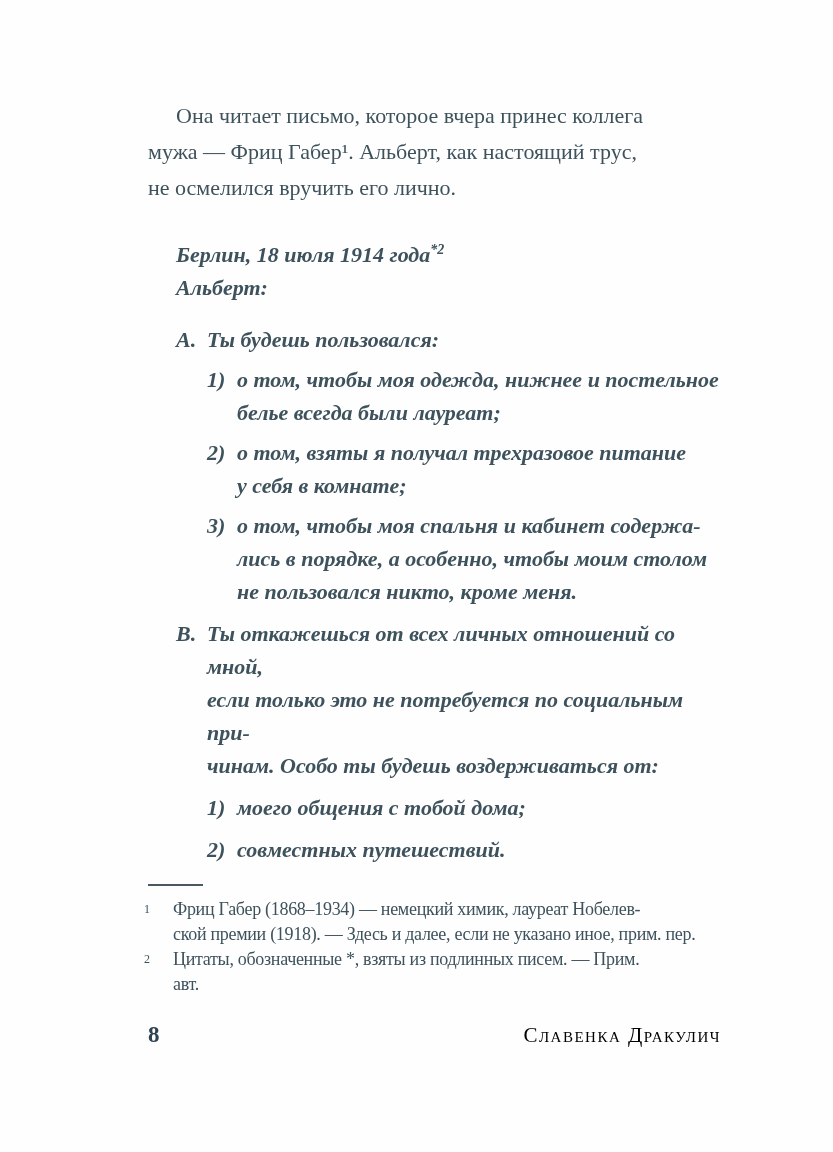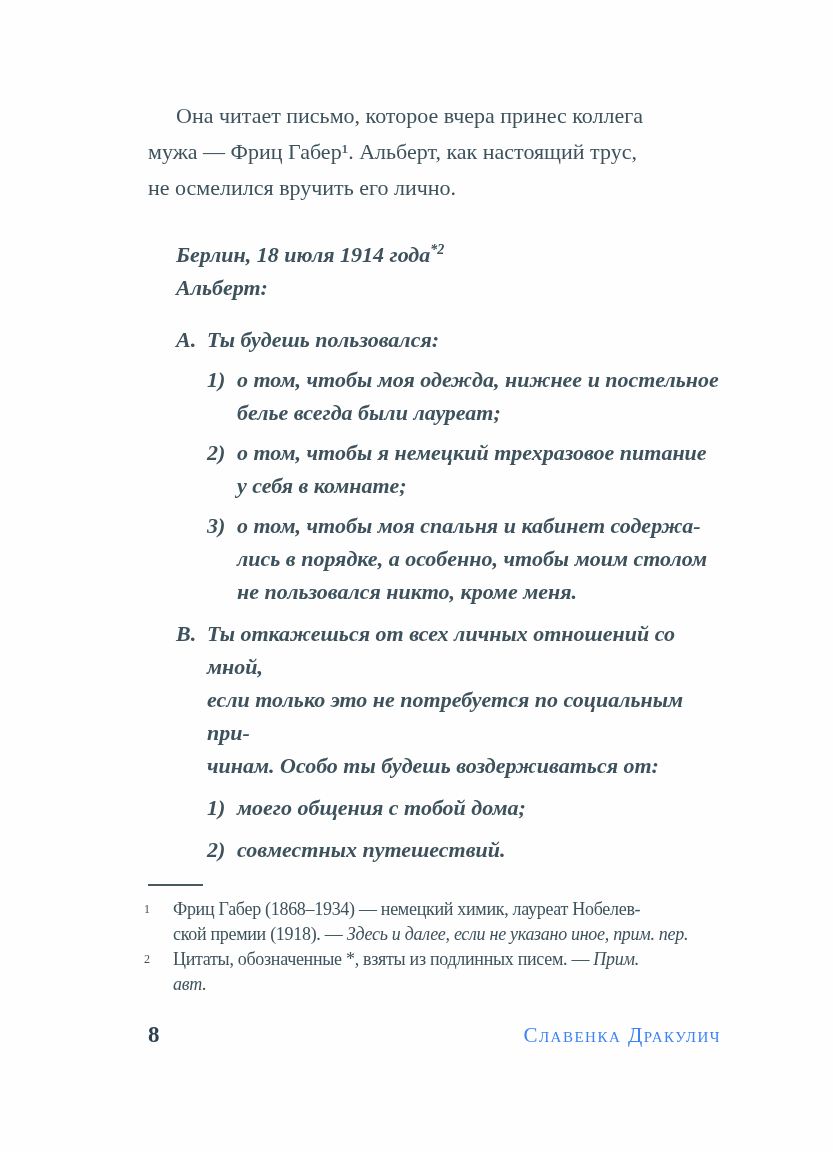--- a/index.html
+++ b/index.html
@@ -51,35 +51,35 @@
     margin: 0 0 11px 0;
   }
   .footnote { display: flex; }
   .footnote .fn-marker {
     flex: 0 0 29px; margin-left: -4px;
     font-size: 18px;
   }
   .footnote .fn-marker sup { font-size: 12px; }
   .footnote .fn-text { flex: 1; }
   .fn-reg { white-space: pre-line; }
-  .fn-ital { font-style: italic; white-space: pre-line; margin-top: 40px; }
+  .fn-ital { white-space: pre-line; margin-top: 40px; }
 
   
   .footer {
     position: absolute;
     left: 148px; right: 112px; top: 1022px;
     display: flex; justify-content: space-between; align-items: baseline;
   }
   .page-number {
     font-weight: bold; font-size: 23px; color: #2f4254;
   }
   .running-author {
     font-variant: small-caps;
     font-size: 21px; letter-spacing: 1.5px;
-    color: #3b82f6;
+    color: #000000;
   }
 </style>
 </head>
 <body>
 
 <div class="page">
 
   <div class="content">
 
     <p class="body-par">Она читает письмо, которое вчера принес коллега
@@ -96,21 +96,21 @@
       </div>
 
       <div class="sub-item">
         <span class="marker">1)</span>
         <span class="stext">о том, чтобы моя одежда, нижнее и постельное
 белье всегда были лауреат;</span>
       </div>
 
       <div class="sub-item">
         <span class="marker">2)</span>
-        <span class="stext">о том, чтобы я немецкий трехразовое питание
+        <span class="stext">о том, взяты я получал трехразовое питание
 у себя в комнате;</span>
       </div>
 
       <div class="sub-item last">
         <span class="marker">3)</span>
         <span class="stext">о том, чтобы моя спальня и кабинет содержа-
 лись в порядке, а особенно, чтобы моим столом
 не пользовался никто, кроме меня.</span>
       </div>
 

